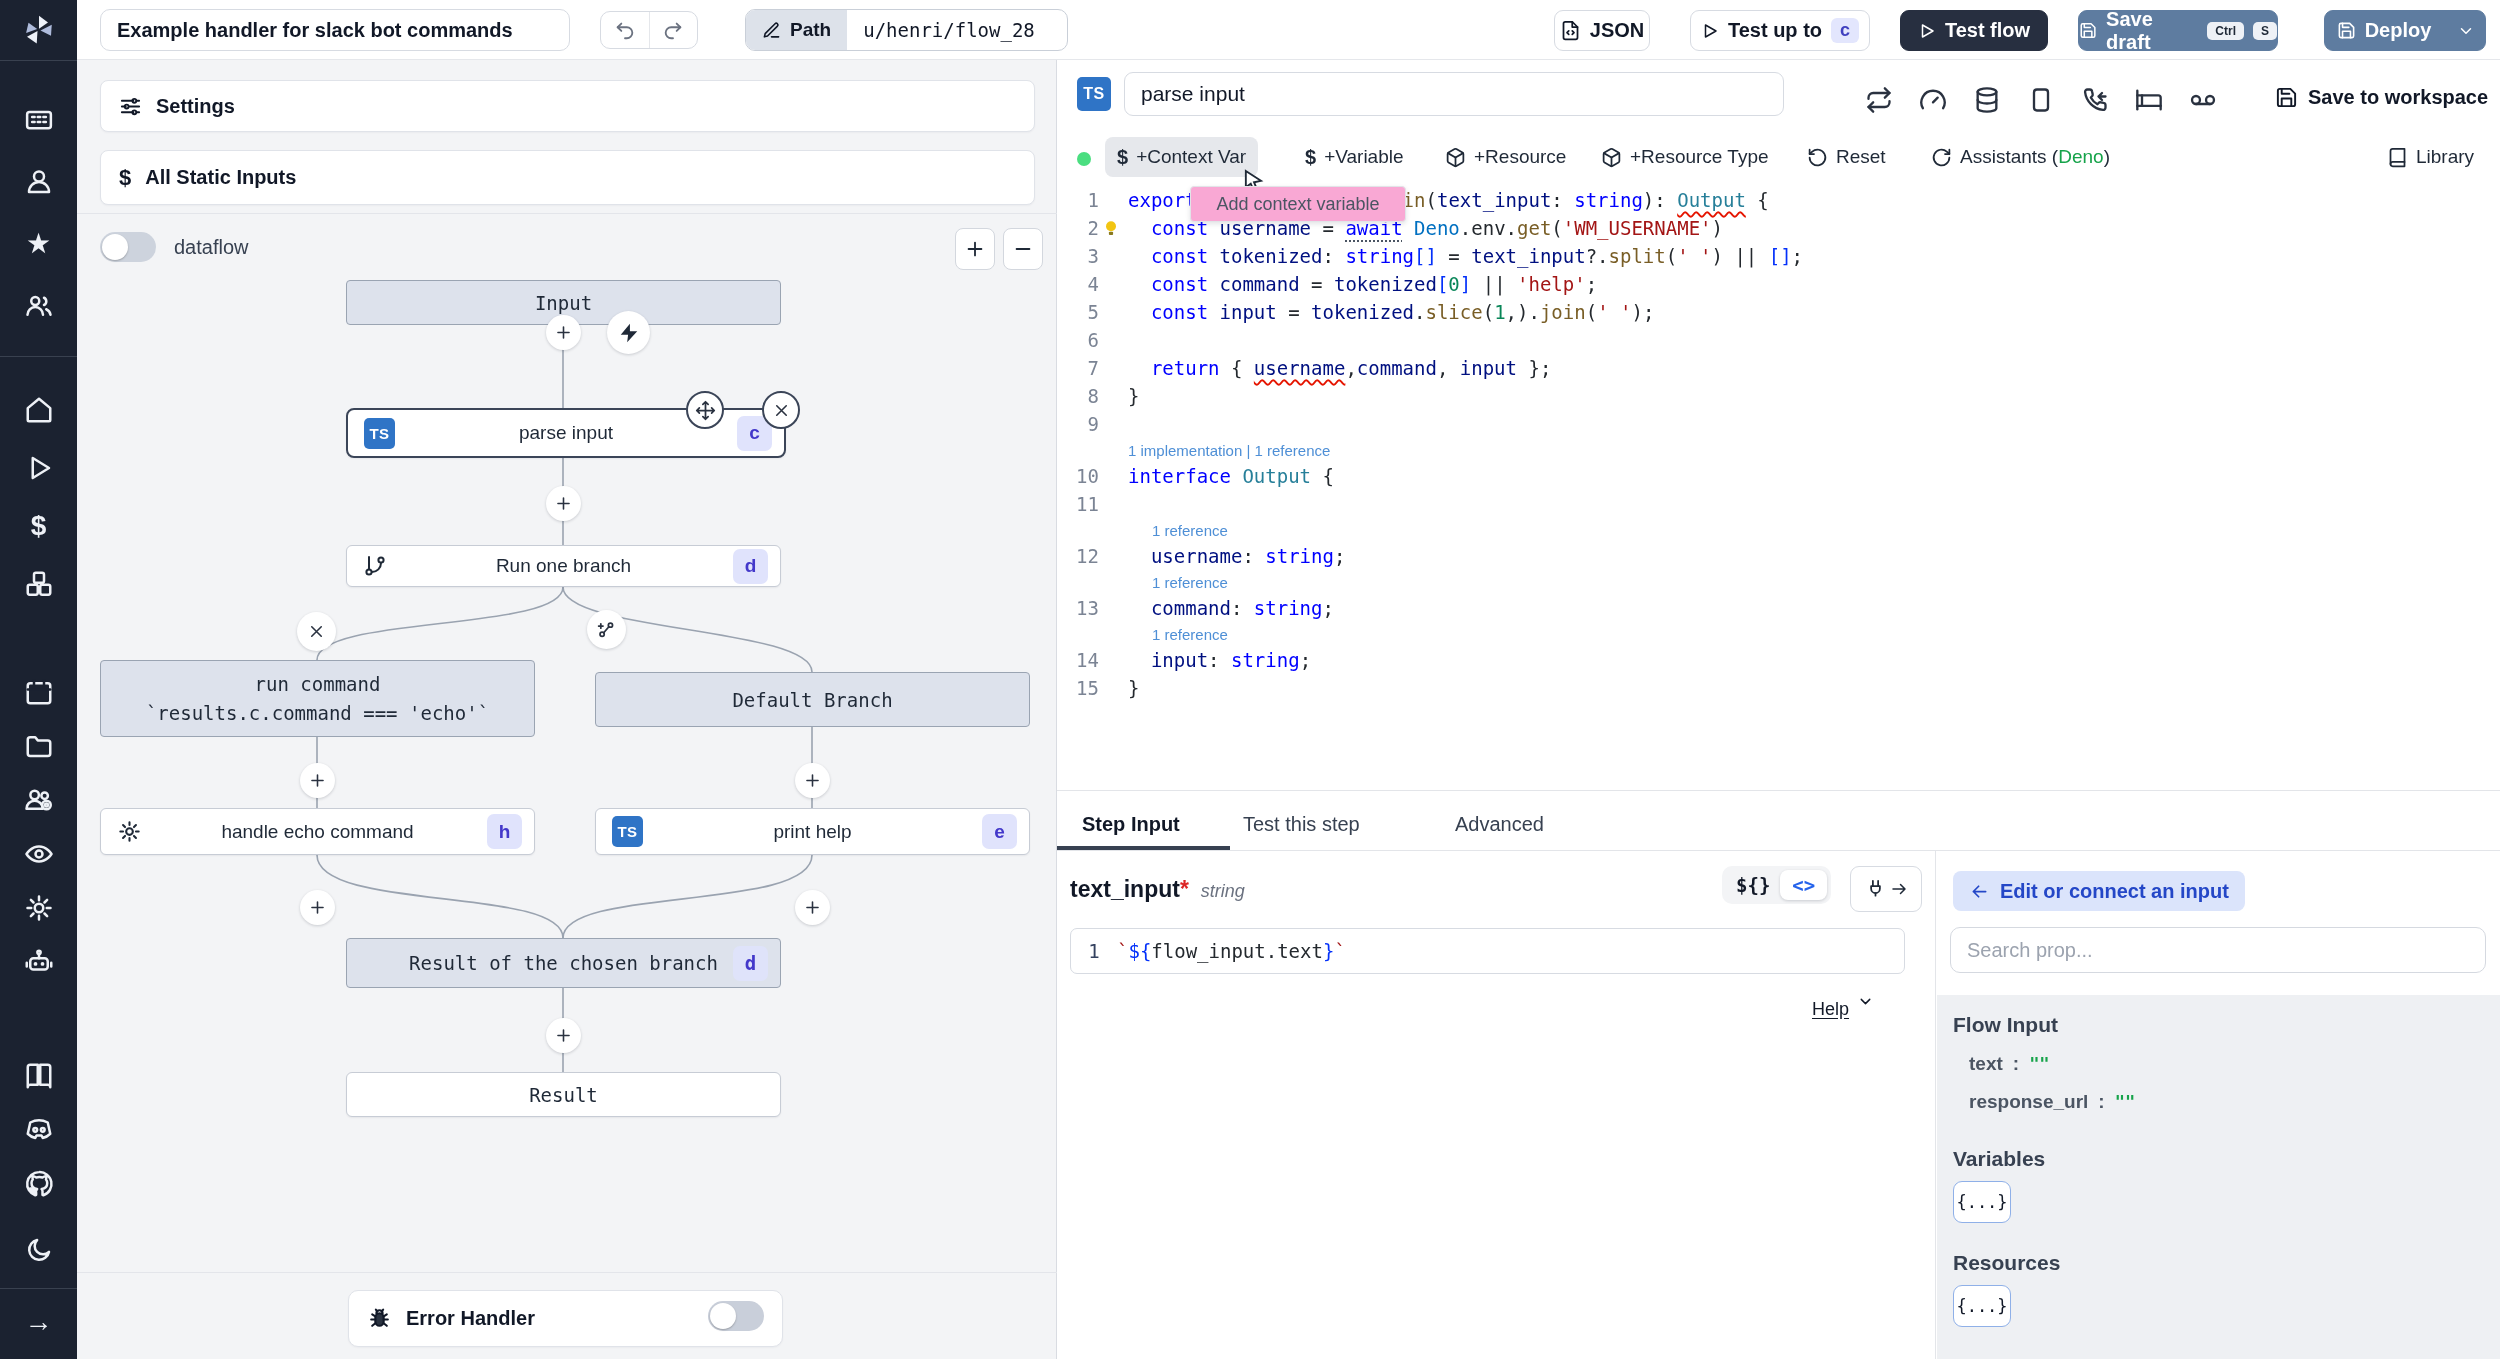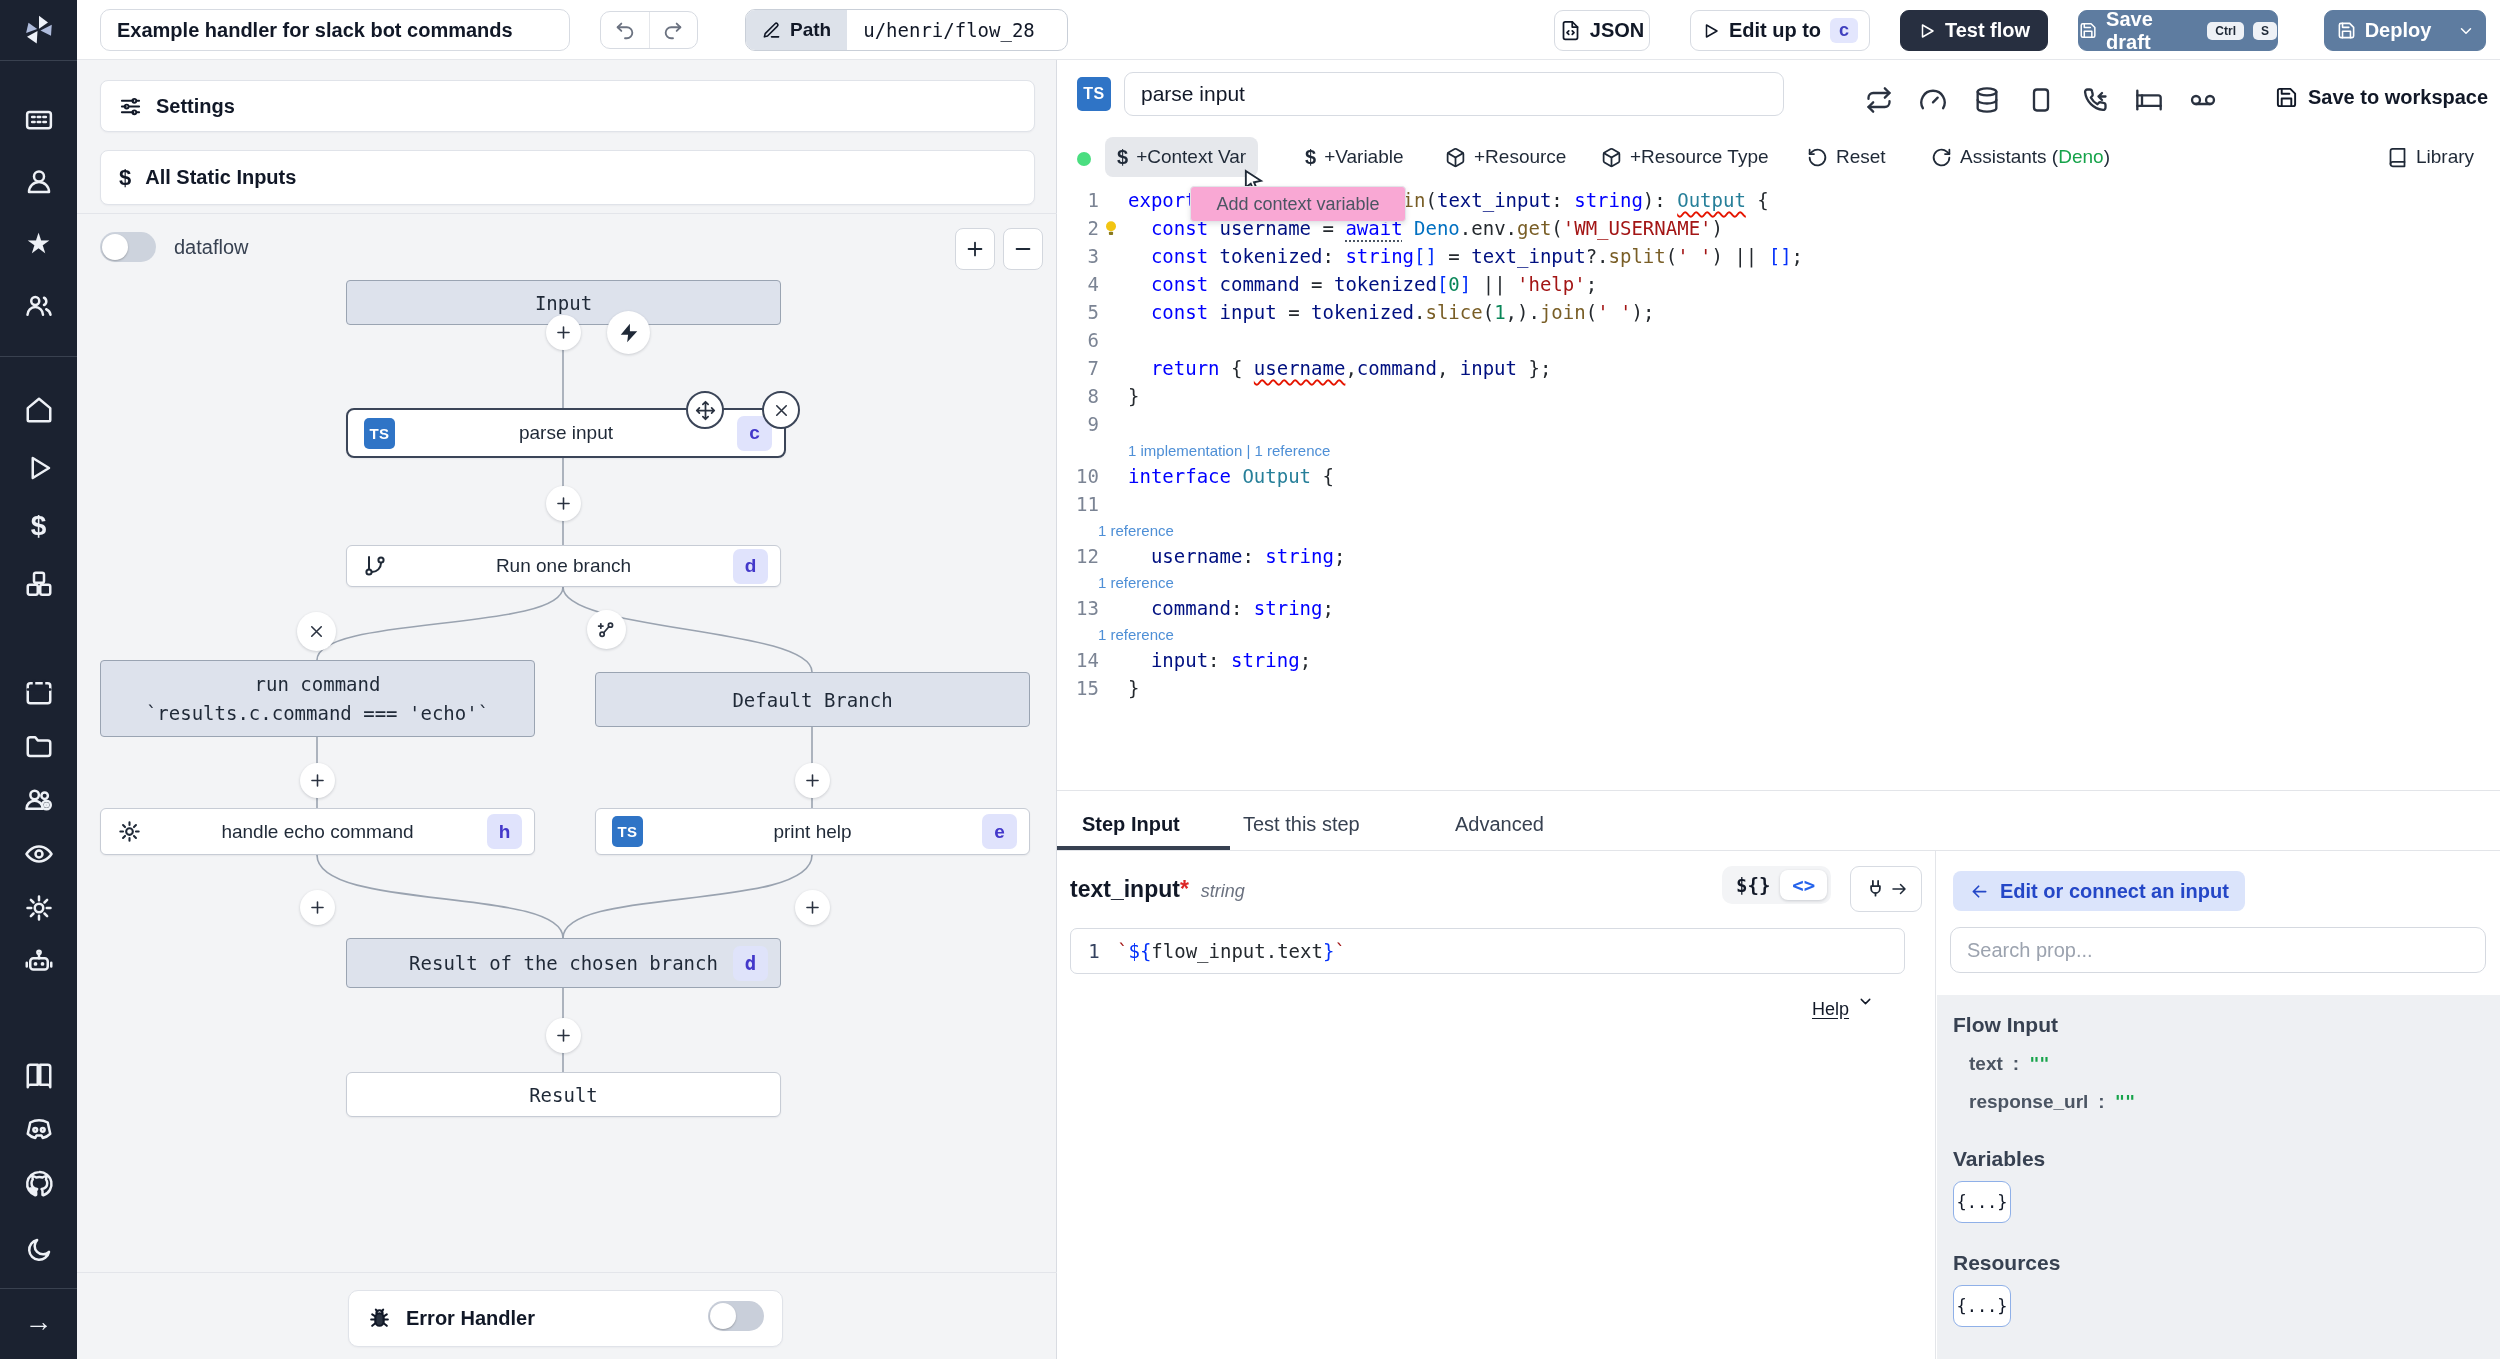--- a/index.html
+++ b/index.html
@@ -64,21 +64,21 @@
       display:flex;align-items:center;padding:0 16px;font-size:21px;color:#111827;background:#fff;}
   .hdr-ic{position:absolute;top:26px;width:28px;height:28px;color:#2a3240;}
   .tool-btn{position:absolute;top:77px;height:40px;display:flex;align-items:center;gap:8px;font-size:19px;color:#1f2937;
       border-radius:8px;padding:0 12px;}
   .tool-btn .dollar{font-weight:bold;font-size:20px;}
   .code-area{position:absolute;left:0;top:126px;width:1443px;}
   .cl{display:flex;height:28px;align-items:center;position:relative;}
   .cl .gut{width:42px;text-align:right;color:#7b8494;font-family:"DejaVu Sans Mono",monospace;font-size:19px;flex:none;}
   .cl .src{margin-left:29px;font-family:"DejaVu Sans Mono",monospace;font-size:19px;white-space:pre;}
   .lens{height:24px;display:flex;align-items:center;margin-left:71px;color:#4e8fd6;font-size:15px;font-family:"Liberation Sans",sans-serif;}
-  .lens.ind{margin-left:41px;}
+  .lens.ind{margin-left:95px;}
   .c-k{color:#0000ff;} .c-t{color:#267f99;} .c-s{color:#a31515;} .c-n{color:#098658;}
   .c-m{color:#795e26;} .c-v{color:#001080;} .c-d{color:#24292e;} .c-g{color:#0070c1;} .c-b{color:#0431fa;}
   .u-sq{text-decoration:underline wavy #e51400 1.5px;text-underline-offset:4px;}
   .u-dots{text-decoration:underline dotted #4b5563 2px;text-underline-offset:5px;}
   .bulb{position:absolute;left:44px;top:4px;width:20px;height:20px;}
   .tooltip{position:absolute;background:#f9a8d4;border:1px solid #e2e4e8;border-radius:4px;color:#4b5563;
       font-size:18px;display:flex;align-items:center;justify-content:center;box-shadow:0 2px 5px rgba(16,24,40,.12);}
   .tabs-border{position:absolute;left:0;width:1443px;height:1px;background:#e3e5e9;}
   .tab{position:absolute;top:740px;height:48px;display:flex;align-items:center;font-size:20px;color:#374151;}
   .tab.active{font-weight:bold;color:#111827;}
@@ -282,21 +282,21 @@
           <path d="M14 2v6h6"></path>
           <path d="m10 12.5-2 2 2 2"></path>
           <path d="m14 12.5 2 2-2 2"></path>
         </svg>
       <span>JSON</span>
     </div>
     <div class="abs tb-btn" style="left:1613px;width:180px">
       <svg class="ic" width="18" height="18" viewBox="0 0 24 24" fill="#111827" stroke="#111827">
           <polygon points="6,4 20,12 6,20"></polygon>
         </svg>
-      <span>Edit up to</span>
+      <span>Test up to</span>
       <span class="mini-badge">c</span>
     </div>
     <div class="abs tb-btn tb-dark" style="left:1823px;width:148px">
       <svg class="ic" width="18" height="18" viewBox="0 0 24 24" fill="#fff" stroke="#fff">
           <polygon points="6,4 20,12 6,20"></polygon>
         </svg>
       <span>Test flow</span>
     </div>
     <div class="abs tb-btn tb-steel" style="left:2001px;width:200px">
       <svg class="ic" width="19" height="19" viewBox="0 0 24 24">

